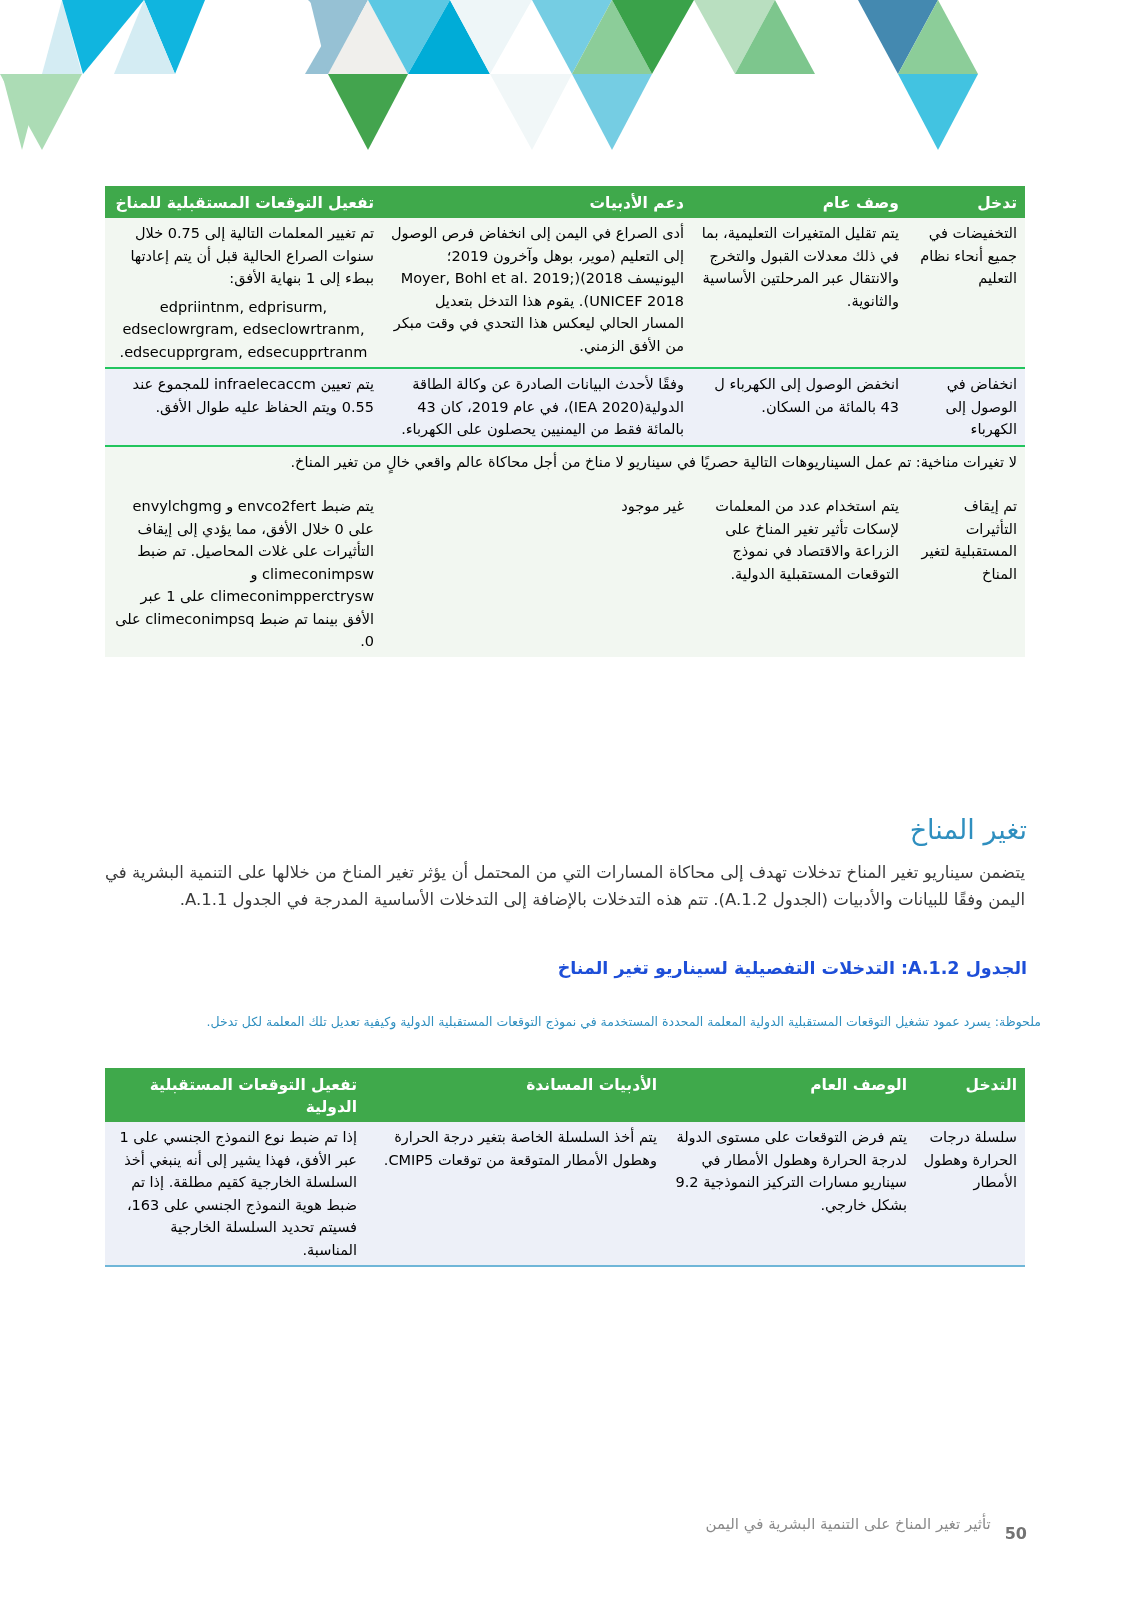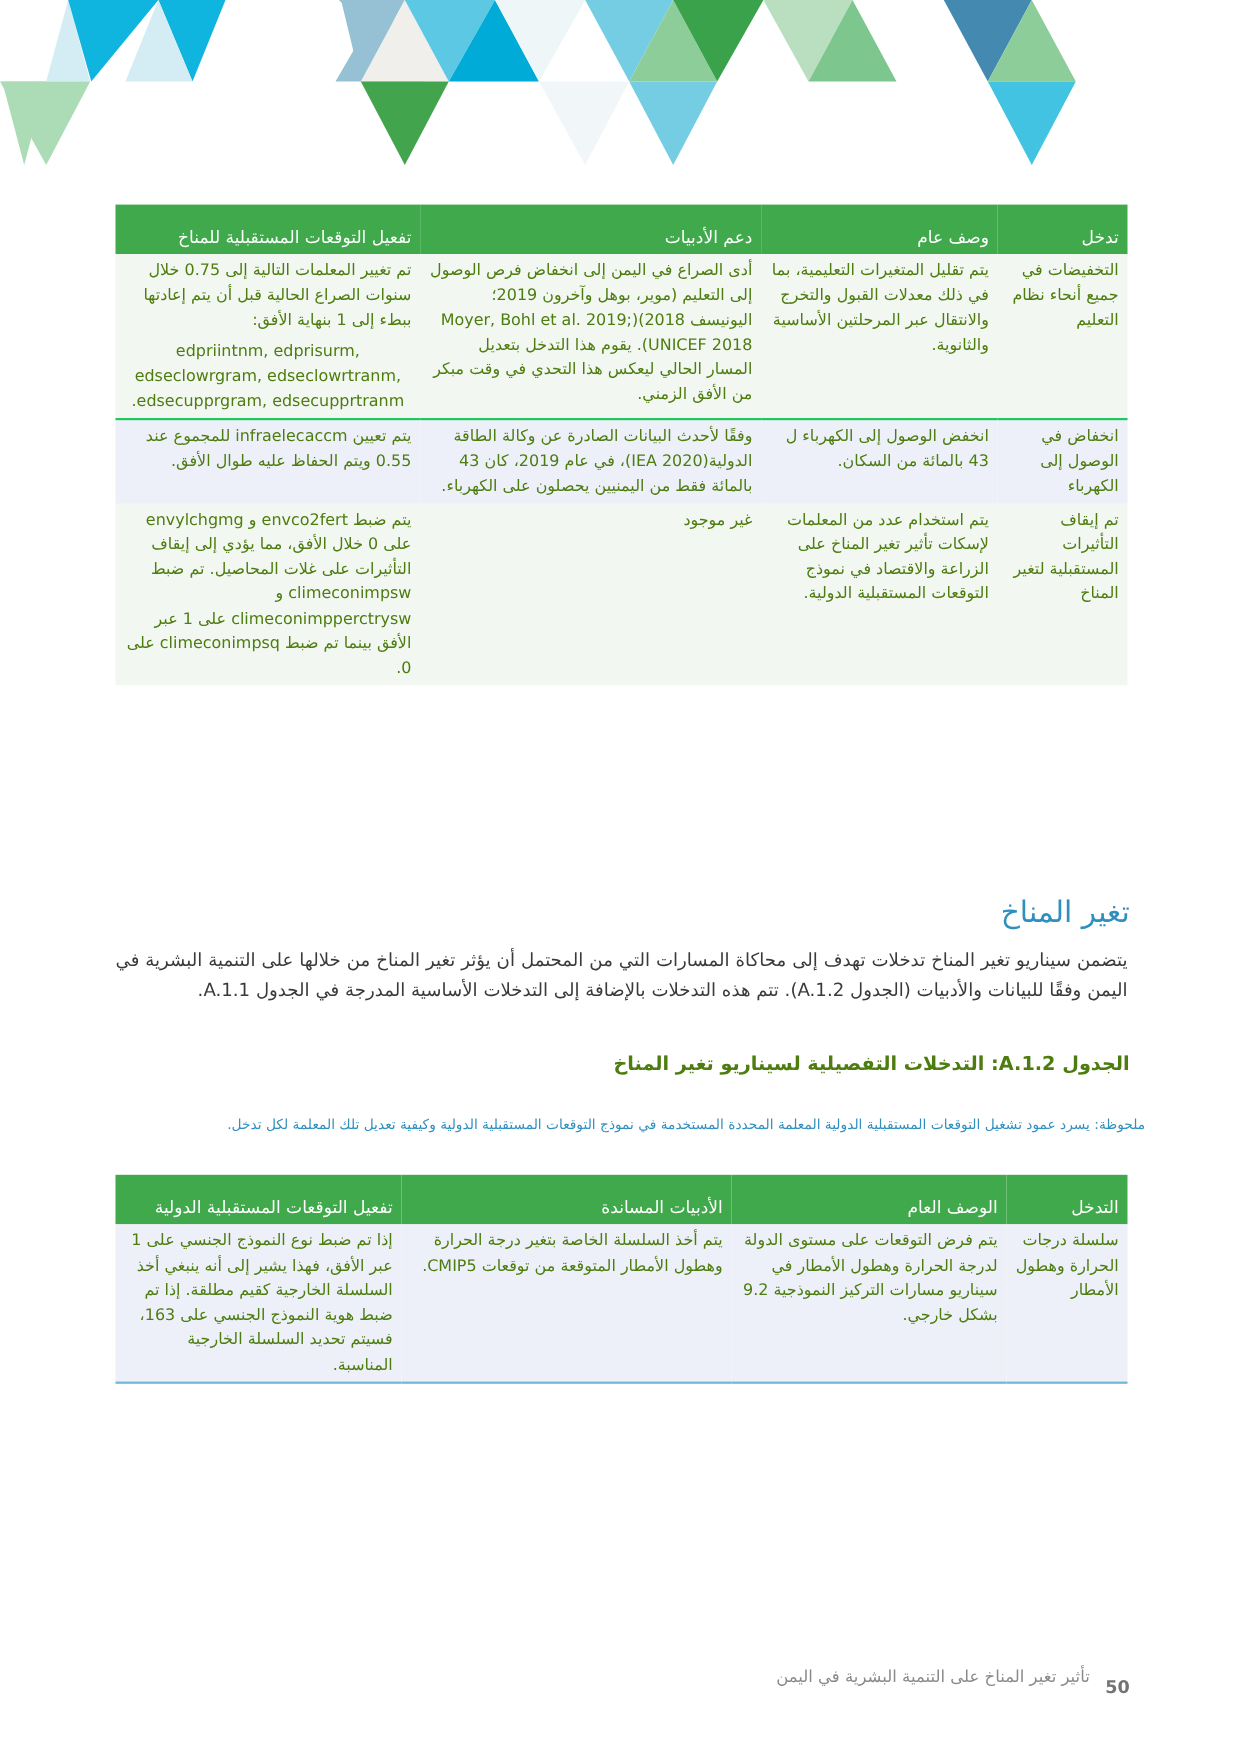--- a/index.html
+++ b/index.html
@@ -6,36 +6,36 @@
   body {
     width: 1132px; height: 1600px; position: relative; overflow: hidden;
     font-family: "DejaVu Sans", "Liberation Sans", sans-serif;
     color: #3c3c3c;
   }
   .banner { position: absolute; left: 0; top: 0; width: 1132px; height: 160px; }
   .page { position: absolute; left: 105px; width: 920px; }
 
   table.t { width: 920px; border-collapse: collapse; table-layout: fixed; direction: rtl; }
   table.t th {
-    background: #3fa94b; color: #ffffff; font-weight: normal; font-size: 15.5px;
-    text-align: right; vertical-align: top; padding: 19px 8px 4px 8px; line-height: 22px;
+    background: #3fa94b; color: #ffffff; font-weight: bold; font-size: 15.5px;
+    text-align: right; vertical-align: top; padding: 6px 8px 4px 8px; line-height: 22px;
   }
   table.t td {
     font-size: 14.5px; line-height: 22.5px; vertical-align: top; text-align: right;
-    padding: 4px 8px 4px 8px; color: #4d7c0f;
+    padding: 4px 8px 4px 8px; color: #000000;
   }
   tr.g td { background: #f2f7f1; }
   tr.b td { background: #edf0f8; }
   tr.sep-top td { border-top: 2px solid #22c55e; }
   tr.full td { padding-top: 4px; padding-bottom: 18px; }
   .codes { margin-top: 6px; text-align: center; }
 
   .h-section { position: absolute; right: 105px; top: 814px; color: #2f8fbf; font-size: 27px; font-weight: normal; margin: 0; }
   .body-text { position: absolute; left: 105px; width: 920px; top: 860px; font-size: 16.5px; line-height: 26.5px; text-align: justify; color: #3a3a3a; margin: 0; }
-  .tbl-caption { position: absolute; right: 105px; top: 958px; color: #4d7c0f; font-size: 17.5px; margin: 0; }
+  .tbl-caption { position: absolute; right: 105px; top: 958px; color: #1d4ed8; font-size: 17.5px; margin: 0; }
   .tbl-note { position: absolute; left: 105px; width: 920px; top: 993px; color: #2f8fbf; font-size: 12.5px; line-height: 26px; margin: 16px; }
 
   .footer { position: absolute; right: 105px; top: 1504px; display: flex; align-items: center; gap: 14px; }
   .footer .pg { color: #737373; font-weight: bold; font-size: 16px; margin-top: 20px; }
   .footer .ft { color: #8a8a8a; font-size: 15px; }
 </style>
 </head>
 <body>
 
 <svg class="banner" viewBox="0 0 1132 160" xmlns="http://www.w3.org/2000/svg">
@@ -90,20 +90,23 @@
           <div>تم تغيير المعلمات التالية إلى 0.75 خلال سنوات الصراع الحالية قبل أن يتم إعادتها ببطء إلى 1 بنهاية الأفق:</div>
           <div class="codes">edpriintnm, edprisurm, edseclowrgram, edseclowrtranm, edsecupprgram, edsecupprtranm.</div>
         </td>
       </tr>
       <tr class="b sep-top">
         <td>انخفاض في الوصول إلى الكهرباء</td>
         <td>انخفض الوصول إلى الكهرباء ل 43 بالمائة من السكان.</td>
         <td>وفقًا لأحدث البيانات الصادرة عن وكالة الطاقة الدولية(IEA 2020)، في عام 2019، كان 43 بالمائة فقط من اليمنيين يحصلون على الكهرباء.</td>
         <td>يتم تعيين infraelecaccm للمجموع عند 0.55 ويتم الحفاظ عليه طوال الأفق.</td>
       </tr>
+      <tr class="g sep-top full">
+        <td colspan="4">لا تغيرات مناخية: تم عمل السيناريوهات التالية حصريًا في سيناريو لا مناخ من أجل محاكاة عالم واقعي خالٍ من تغير المناخ.</td>
+      </tr>
       <tr class="g">
         <td>تم إيقاف التأثيرات المستقبلية لتغير المناخ</td>
         <td>يتم استخدام عدد من المعلمات لإسكات تأثير تغير المناخ على الزراعة والاقتصاد في نموذج التوقعات المستقبلية الدولية.</td>
         <td>غير موجود</td>
         <td>يتم ضبط envco2fert و envylchgmg على 0 خلال الأفق، مما يؤدي إلى إيقاف التأثيرات على غلات المحاصيل. تم ضبط climeconimpsw و climeconimpperctrysw على 1 عبر الأفق بينما تم ضبط climeconimpsq على 0.</td>
       </tr>
     </tbody>
   </table>
 </div>
 

